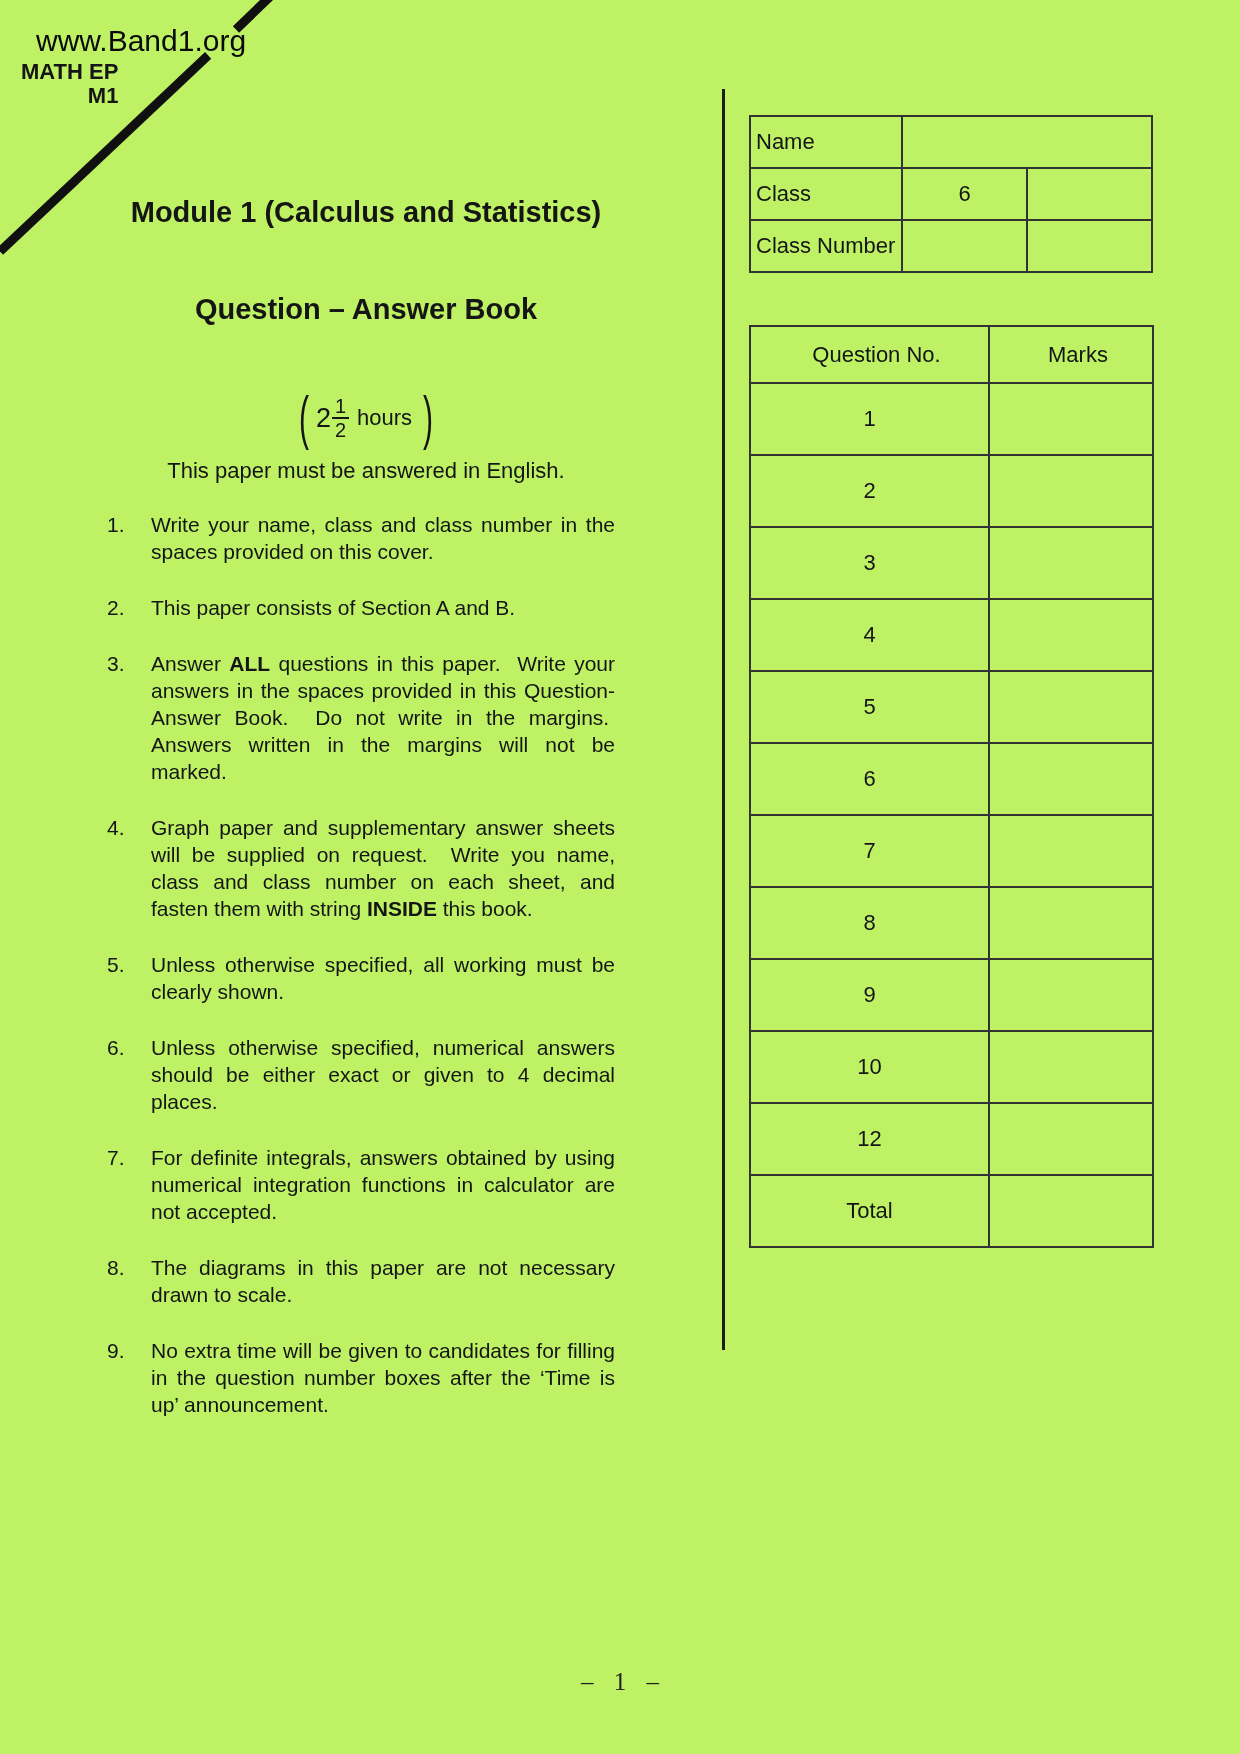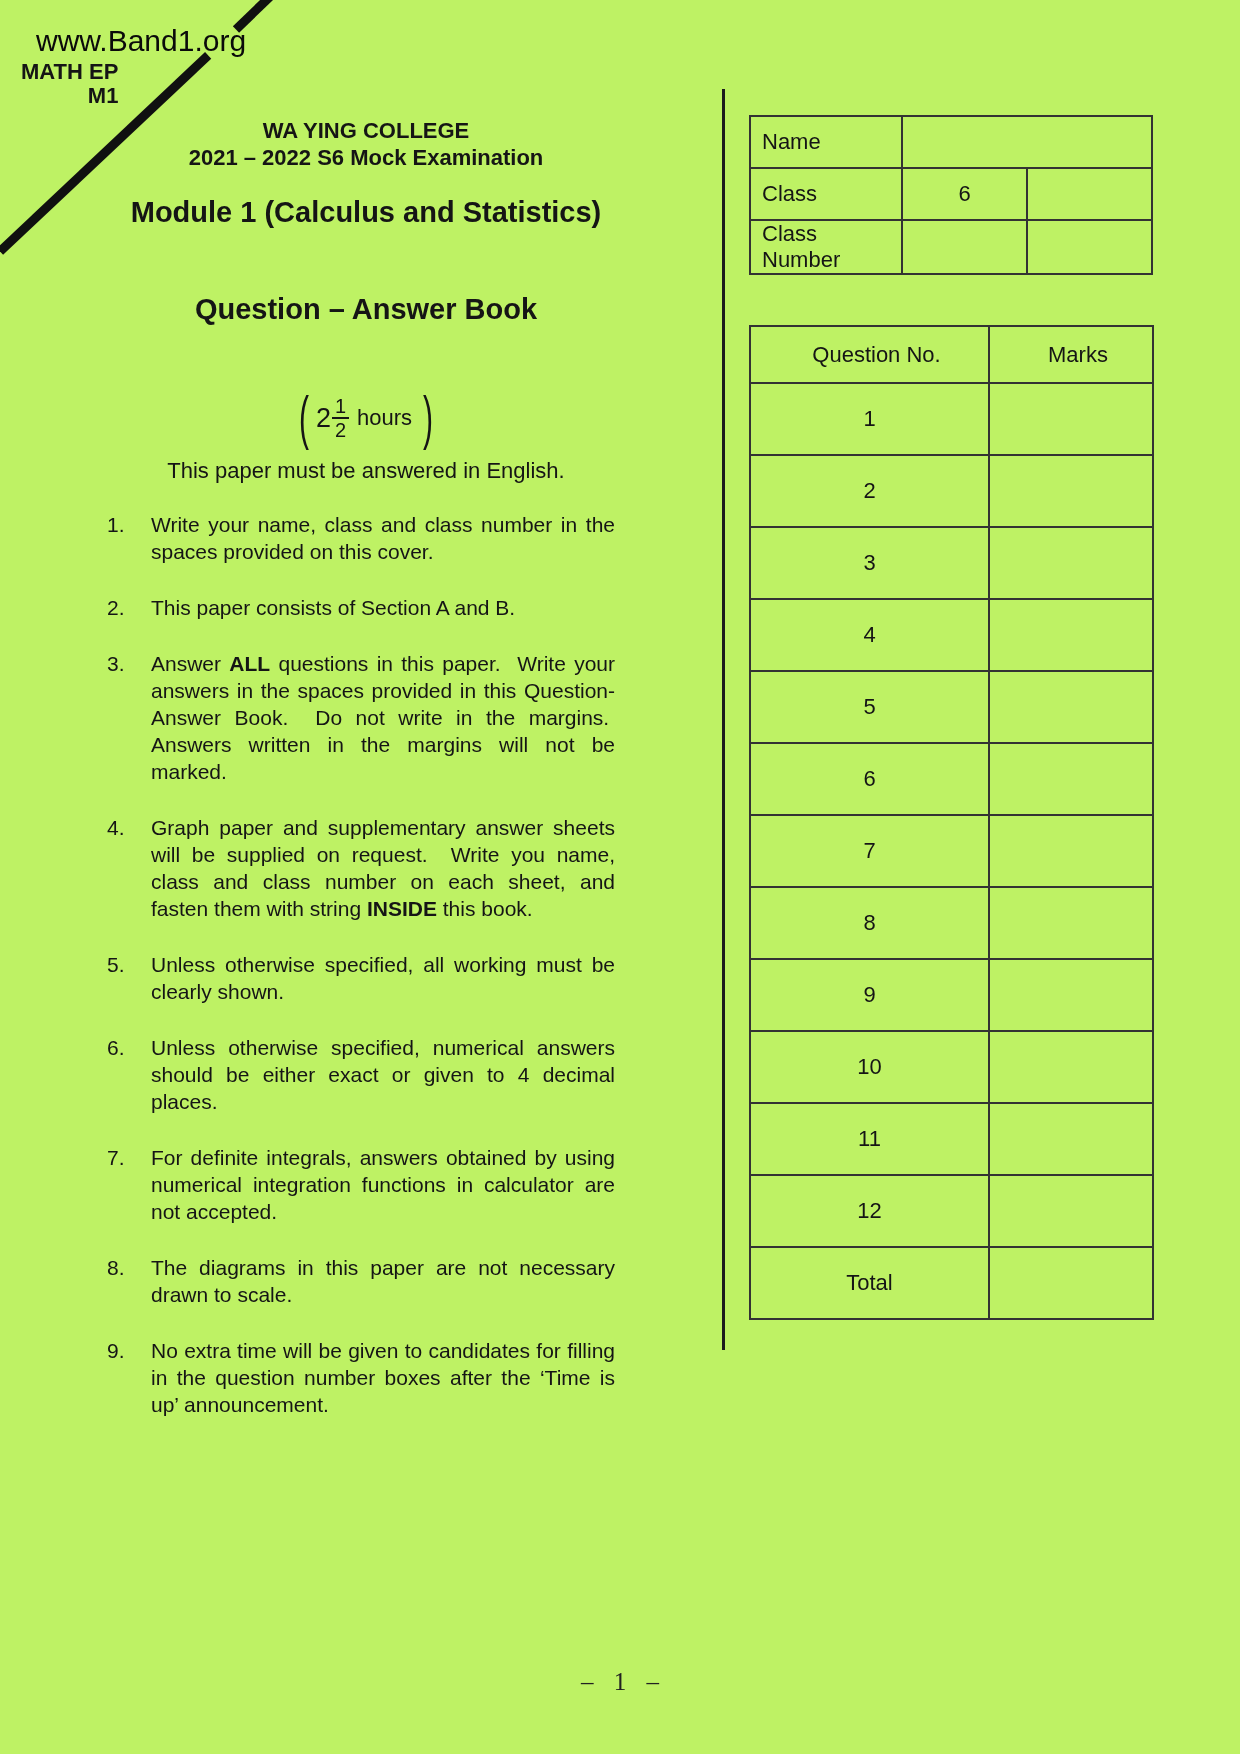--- a/index.html
+++ b/index.html
@@ -42,21 +42,21 @@
   .ins-text { width:464px; font-size:21px; line-height:27px; text-align:justify; }
   .ins-text b { font-weight:bold;margin-top:7px; }
 
   
   .divider { position:absolute; left:722px; top:89px; width:3px; height:1261px; background:#1c1c1c; }
 
   
   table { border-collapse:collapse; table-layout:fixed; }
   td, th { border:2px solid #333; font-weight:normal; }
   .info-table { position:absolute; left:749px; top:115px; width:402px; }
-  .info-table td { height:52px; font-size:22px; padding-left:11px; }
+  .info-table td { height:52px; font-size:22px; padding-left:5px; }
   .info-table td.cell-center { text-align:center; padding-left:0; }
   .marks-table { position:absolute; left:749px; top:325px; width:403px; }
   .marks-table th { height:57px; font-size:22px; text-align:center;padding-left:14px; }
   .marks-table td { height:72px; font-size:22px; text-align:center; }
 
   
   .page-number { position:absolute; left:520px; top:1668px; width:200px; text-align:center;
     font-family:"Liberation Serif", serif; font-size:25px; color:#222; word-spacing:14px; }
 </style>
 </head>
@@ -65,24 +65,20 @@
 <div class="page">
 
   <div class="watermark">www.Band1.org</div>
   <div class="paper-code">
     <div>MATH EP</div>
     <div>M1</div>
   </div>
   <div class="slash slash-main"></div>
   <div class="slash slash-tip"></div>
 
-  <div class="head-block school-block">
-    <div>WA YING COLLEGE</div>
-    <div>2021 – 2022 S6 Mock Examination</div>
-  </div>
   <div class="head-block subject-block">
     <div>Module 1 (Calculus and Statistics)</div>
   </div>
   <div class="head-block book-title">Question – Answer Book</div>
   <div class="head-block duration">
     <span class="paren">(</span>
     <span class="dur-whole">2</span>
     <span class="frac">
       <span class="frac-num">1</span>
       <span class="frac-den">2</span>
@@ -201,24 +197,20 @@
         </tr>
     <tr>
           <td>9</td>
           <td></td>
         </tr>
     <tr>
           <td>10</td>
           <td></td>
         </tr>
     <tr>
-          <td>11</td>
-          <td></td>
-        </tr>
-    <tr>
           <td>12</td>
           <td></td>
         </tr>
     <tr>
           <td>Total</td>
           <td></td>
         </tr>
   </tbody>
     </table>
 

